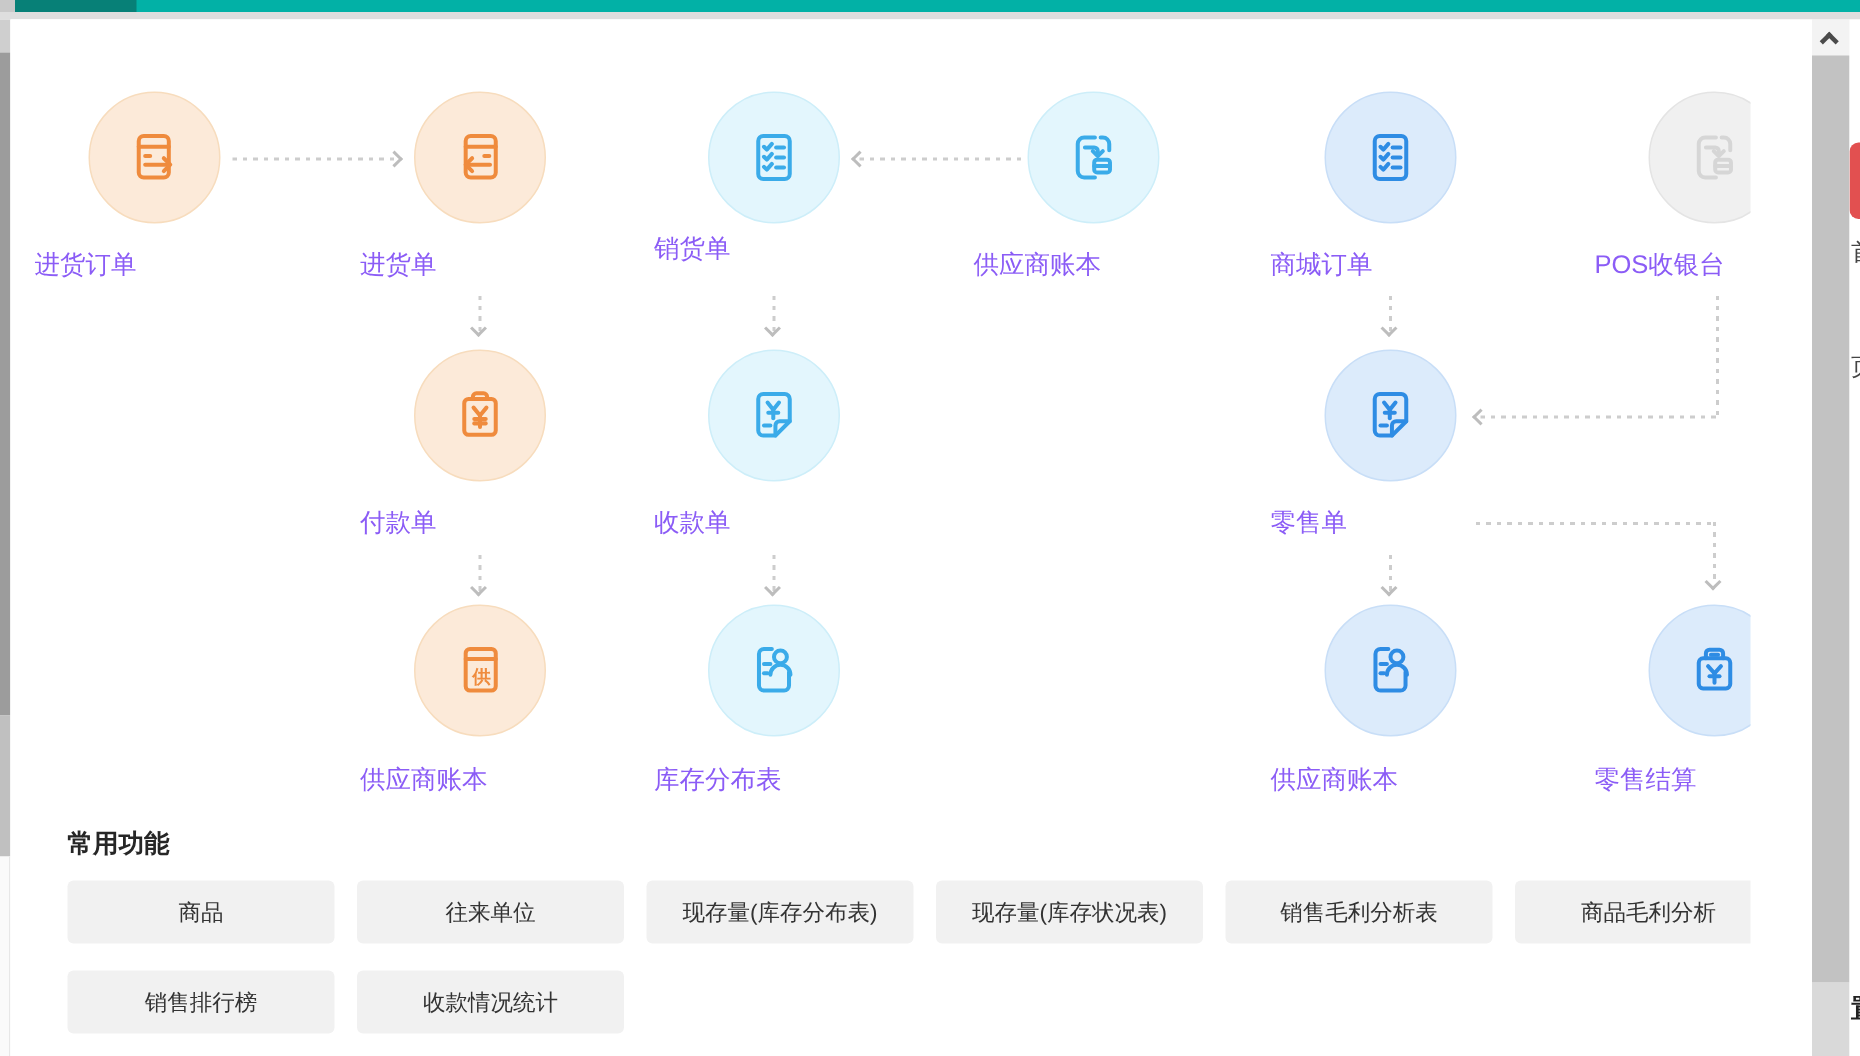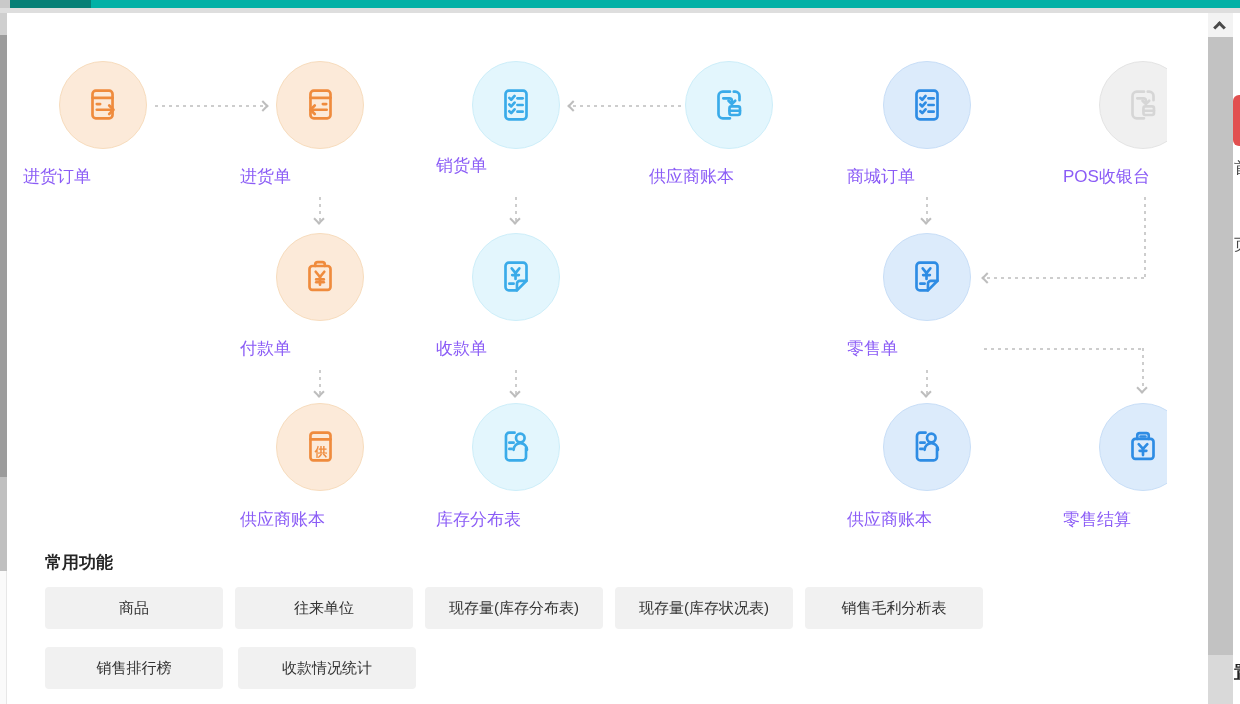--- a/index.html
+++ b/index.html
@@ -44,21 +44,21 @@
   .ah { position:absolute; width:8px; height:8px;
     border-right:2px solid #bdbdbd; border-bottom:2px solid #bdbdbd; }
   .ah.down  { transform:rotate(45deg); }
   .ah.left  { transform:rotate(135deg); }
   .ah.right { transform:rotate(-45deg); }
 
   
   #sec-title { position:absolute; left:38px; top:538px; font-size:17px;
     font-weight:600; color:#262626; }
   .btn-row { position:absolute; left:38px; display:flex; gap:15px; }
-  #btn-row1 { top:574px;gap:12px; }
+  #btn-row1 { top:574px; }
   #btn-row2 { top:634px; }
   .fbtn { width:178px; height:42px; background:#f1f1f1; border-radius:4px;
     font-size:15px; color:#333; display:flex; align-items:center;
     justify-content:center; white-space:nowrap; flex:none; cursor:default; }
 
   
   #scrollbar { left:1208px; top:13px; width:25px; height:691px; background:#ededed; }
   #sb-up { position:absolute; left:0; top:0; width:25px; height:26px; background:#f3f3f3; }
   #sb-up-ch { position:absolute; left:7px; top:10px; width:9px; height:9px;
     border-left:3px solid #4a4a4a; border-top:3px solid #4a4a4a; transform:rotate(45deg); }
@@ -333,20 +333,21 @@
     <div class="ah down" style="left:1131px;top:371px"></div>
 
     <div id="sec-title">常用功能</div>
 
     <div class="btn-row" id="btn-row1">
       <div class="fbtn">商品</div>
       <div class="fbtn">往来单位</div>
       <div class="fbtn">现存量(库存分布表)</div>
       <div class="fbtn">现存量(库存状况表)</div>
       <div class="fbtn">销售毛利分析表</div>
+      <div class="fbtn">商品毛利分析</div>
     </div>
 
     <div class="btn-row" id="btn-row2">
       <div class="fbtn">销售排行榜</div>
       <div class="fbtn">收款情况统计</div>
     </div>
   </div>
 
   <div class="abs" id="scrollbar">
     <div id="sb-up">

